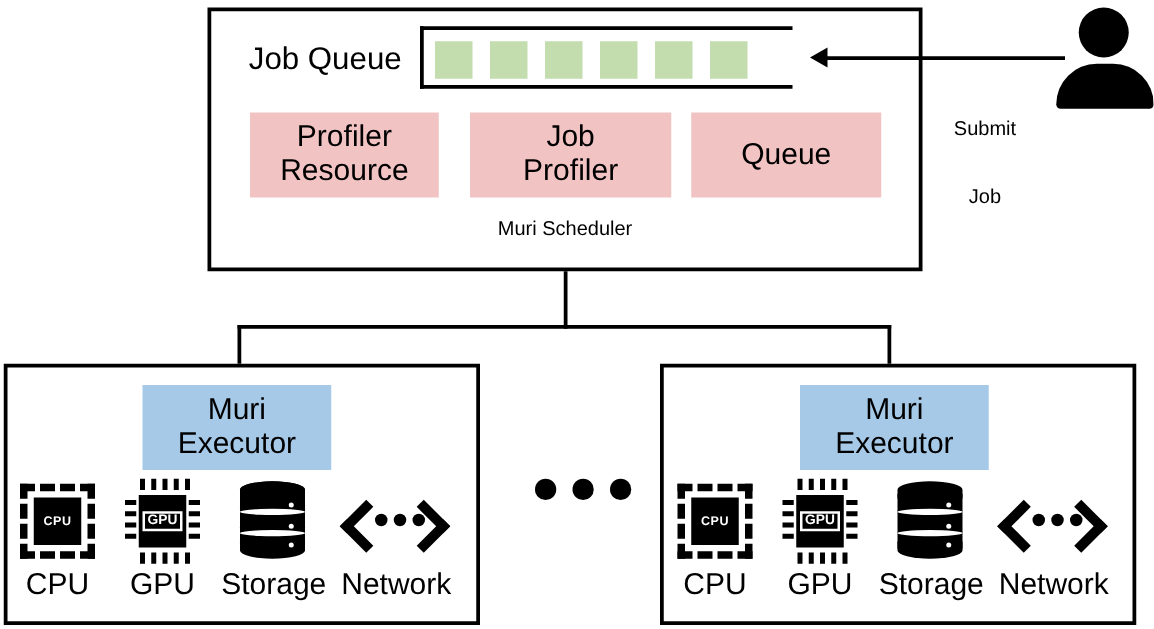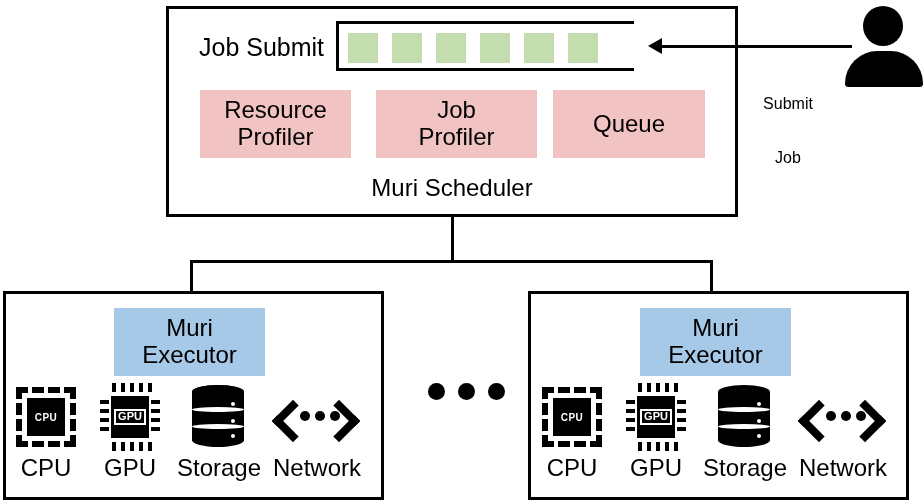--- a/index.html
+++ b/index.html
@@ -169,47 +169,47 @@
     top: 13px;
   }
   .chev.left  { left: 0;  transform: rotate(-135deg); }
   .chev.right { right: 0; transform: rotate(45deg); }
   .net-dots { position: absolute; left: 22px; top: 18px; display: flex; gap: 5px; }
   .net-dots i { display:block; width: 10px; height: 10px; border-radius: 50%; background: #000; }
 
   
   .t-queue     { font-size: 25px; }
   .t-block     { font-size: 24px; }
-  .t-sched     { font-size: 24px; }
+  .t-sched     { font-size: 16px; }
   .t-exec      { font-size: 24px; }
   .t-submit    { font-size: 16px; }
   .t-res       { font-size: 24px; }
 </style>
 </head>
 <body>
 
 <div id="canvas">
 
   <div class="box" style="left:166px; top:6px; width:572px; height:211px;"></div>
 
-  <div class="label t-queue" style="left:199px; top:33px; width:140px; text-align:left;">Job Submit</div>
+  <div class="label t-queue" style="left:199px; top:33px; width:140px; text-align:left;">Job Queue</div>
 
   <div class="queue-frame" style="left:336px; top:21px; width:298px; height:50px;">
     <div class="queue-slot" style="left:9px;   background:#c3ddaf;"></div>
     <div class="queue-slot" style="left:53px;  background:#c3ddaf;"></div>
     <div class="queue-slot" style="left:97px;  background:#c3ddaf;"></div>
     <div class="queue-slot" style="left:141px; background:#c3ddaf;"></div>
     <div class="queue-slot" style="left:185px; background:#c3ddaf;"></div>
     <div class="queue-slot" style="left:229px; background:#c3ddaf;"></div>
   </div>
 
   <div class="fill t-block" style="left:200px; top:90px; width:151px; height:68px; background:#f2c3c3;">
     <div>
+      <div>Profiler</div>
       <div>Resource</div>
-      <div>Profiler</div>
     </div>
   </div>
 
   <div class="fill t-block" style="left:376px; top:90px; width:161px; height:68px; background:#f2c3c3;">
     <div>
       <div>Job</div>
       <div>Profiler</div>
     </div>
   </div>
 

